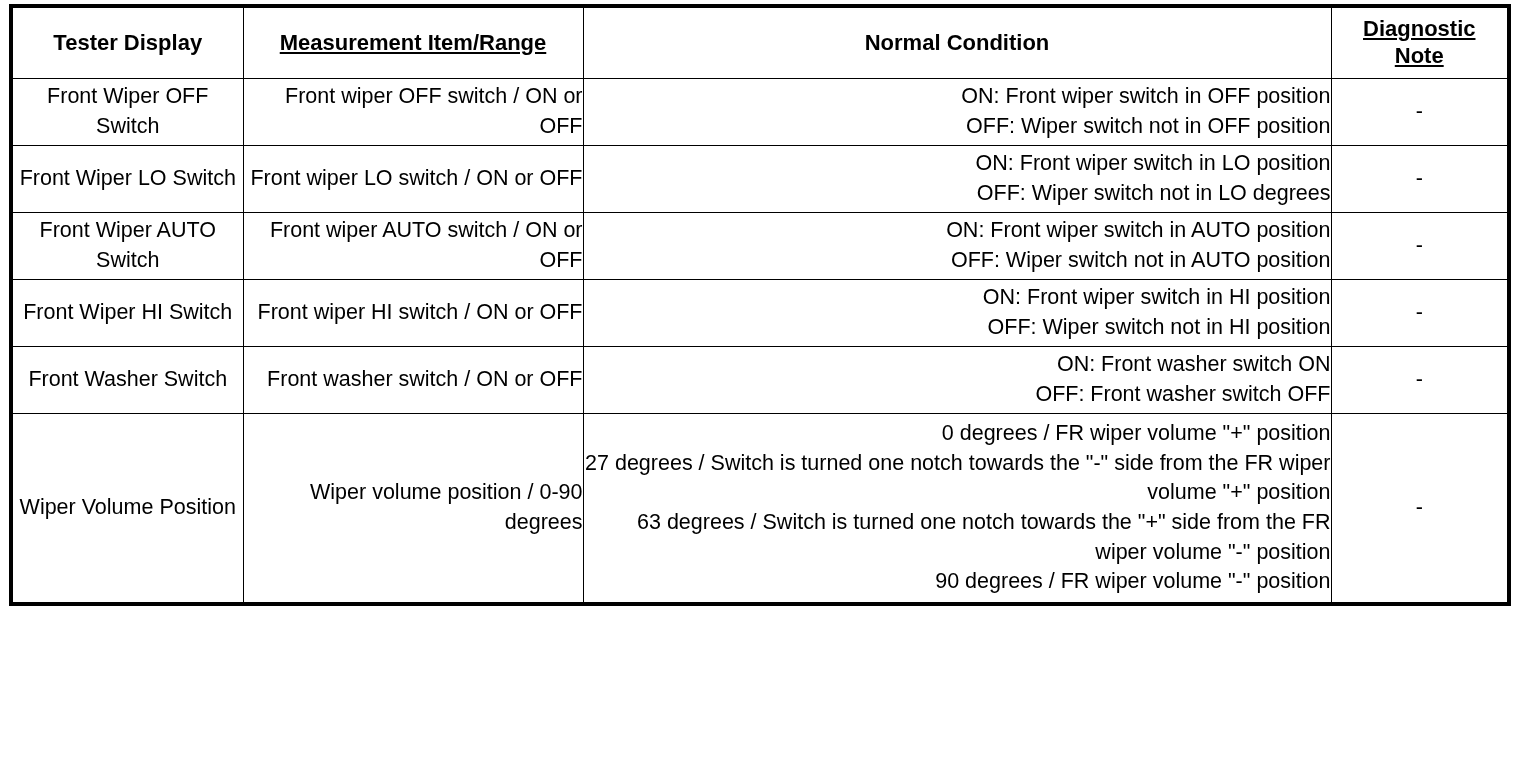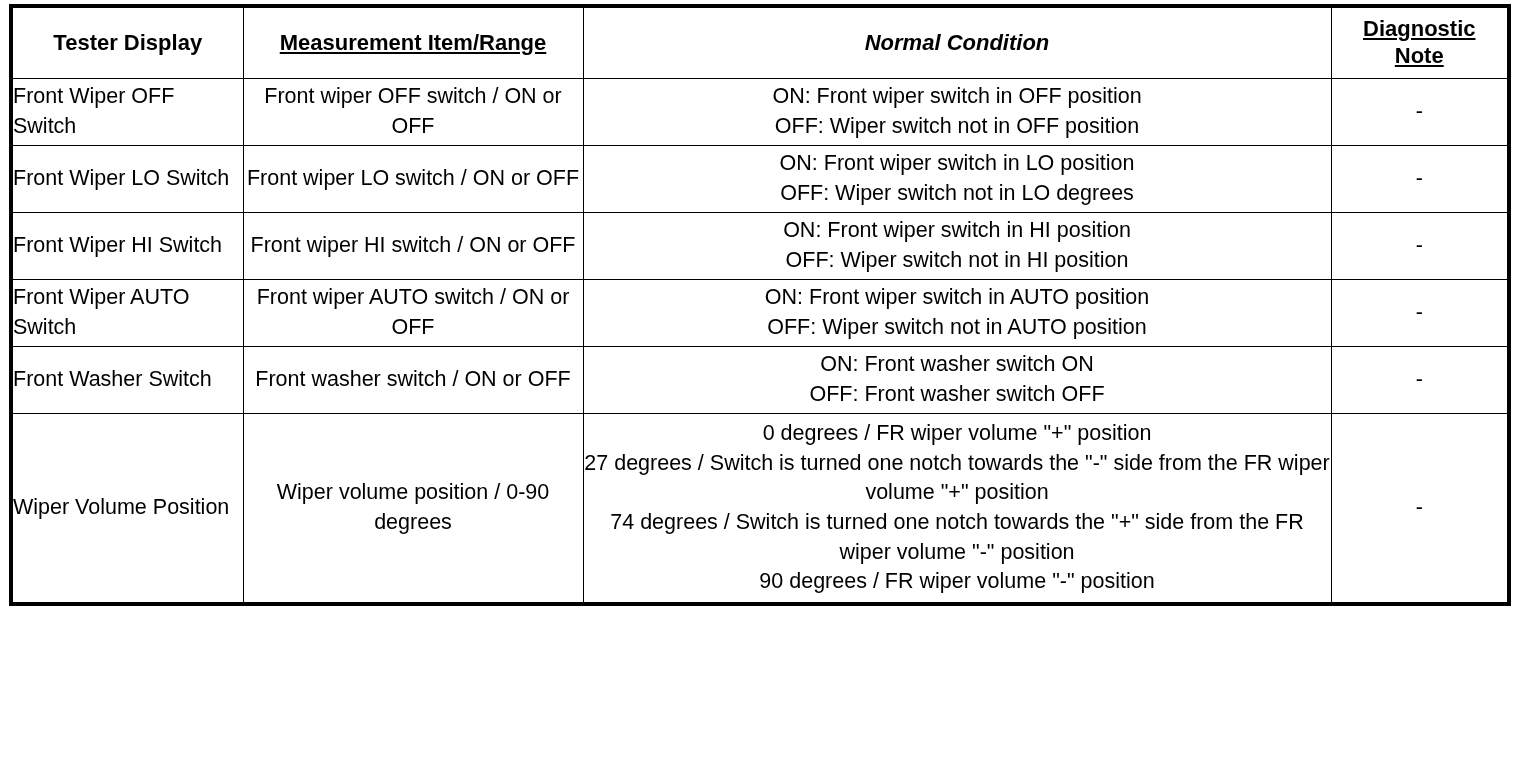--- a/index.html
+++ b/index.html
@@ -51,23 +51,23 @@
     padding: 2px 6px;
     border-bottom: 3.5px solid #000;
   }
 
   tbody td {
     font-size: 21.5px;
     line-height: 1.38;
     padding: 6px 8px 7px 8px;
   }
 
-  td.cell-tester   { text-align: left; }
-  td.cell-measure  { text-align: center; }
-  td.cell-normal   { text-align: center; }
+  td.cell-tester   { text-align: center; }
+  td.cell-measure  { text-align: right; }
+  td.cell-normal   { text-align: right; }
   td.cell-note     { text-align: center; vertical-align: middle; }
 
   .lines { display: block; }
   .lines .ln { display: block; white-space: pre-wrap; }
 
   .note-dash {
     display: block;
     font-size: 21.5px;
     line-height: 1;
     text-align: center;
@@ -86,21 +86,21 @@
     <colgroup>
       <col class="c-tester">
       <col class="c-measure">
       <col class="c-normal">
       <col class="c-note">
     </colgroup>
     <thead>
       <tr>
         <th style="white-space: pre-line;">Tester Display</th>
         <th style="white-space: pre-line; text-decoration: underline;">Measurement Item/Range</th>
-        <th style="white-space: pre-line; font-style: italic;">Normal Condition</th>
+        <th style="white-space: pre-line;">Normal Condition</th>
         <th class="hdr-wrap" style="white-space: pre-line; text-decoration: underline;">Diagnostic
 Note</th>
       </tr>
     </thead>
     <tbody id="table-body">
         <tr class="r-std">
           <td class="cell-tester">Front Wiper OFF Switch</td>
           <td class="cell-measure">Front wiper OFF switch / ON or OFF</td>
           <td class="cell-normal">
             <span class="lines">
@@ -119,39 +119,39 @@
             <span class="lines">
               <span class="ln">ON: Front wiper switch in LO position</span>
               <span class="ln">OFF: Wiper switch not in LO degrees</span>
             </span>
           </td>
           <td class="cell-note">
             <span class="note-dash">-</span>
           </td>
         </tr>
         <tr class="r-std">
-          <td class="cell-tester">Front Wiper HI Switch</td>
-          <td class="cell-measure">Front wiper HI switch / ON or OFF</td>
+          <td class="cell-tester">Front Wiper AUTO Switch</td>
+          <td class="cell-measure">Front wiper AUTO switch / ON or OFF</td>
           <td class="cell-normal">
             <span class="lines">
-              <span class="ln">ON: Front wiper switch in HI position</span>
-              <span class="ln">OFF: Wiper switch not in HI position</span>
+              <span class="ln">ON: Front wiper switch in AUTO position</span>
+              <span class="ln">OFF: Wiper switch not in AUTO position</span>
             </span>
           </td>
           <td class="cell-note">
             <span class="note-dash">-</span>
           </td>
         </tr>
         <tr class="r-std">
-          <td class="cell-tester">Front Wiper AUTO Switch</td>
-          <td class="cell-measure">Front wiper AUTO switch / ON or OFF</td>
+          <td class="cell-tester">Front Wiper HI Switch</td>
+          <td class="cell-measure">Front wiper HI switch / ON or OFF</td>
           <td class="cell-normal">
             <span class="lines">
-              <span class="ln">ON: Front wiper switch in AUTO position</span>
-              <span class="ln">OFF: Wiper switch not in AUTO position</span>
+              <span class="ln">ON: Front wiper switch in HI position</span>
+              <span class="ln">OFF: Wiper switch not in HI position</span>
             </span>
           </td>
           <td class="cell-note">
             <span class="note-dash">-</span>
           </td>
         </tr>
         <tr class="r-std">
           <td class="cell-tester">Front Washer Switch</td>
           <td class="cell-measure">Front washer switch / ON or OFF</td>
           <td class="cell-normal">
@@ -164,21 +164,21 @@
             <span class="note-dash">-</span>
           </td>
         </tr>
         <tr class="r-tall">
           <td class="cell-tester">Wiper Volume Position</td>
           <td class="cell-measure">Wiper volume position / 0-90 degrees</td>
           <td class="cell-normal">
             <span class="lines">
               <span class="ln">0 degrees / FR wiper volume "+" position</span>
               <span class="ln">27 degrees / Switch is turned one notch towards the "-" side from the FR wiper volume "+" position</span>
-              <span class="ln">74 degrees / Switch is turned one notch towards the "+" side from the FR wiper volume "-" position</span>
+              <span class="ln">63 degrees / Switch is turned one notch towards the "+" side from the FR wiper volume "-" position</span>
               <span class="ln">90 degrees / FR wiper volume "-" position</span>
             </span>
           </td>
           <td class="cell-note">
             <span class="note-dash">-</span>
           </td>
         </tr>
       </tbody>
   </table>
 </div>

